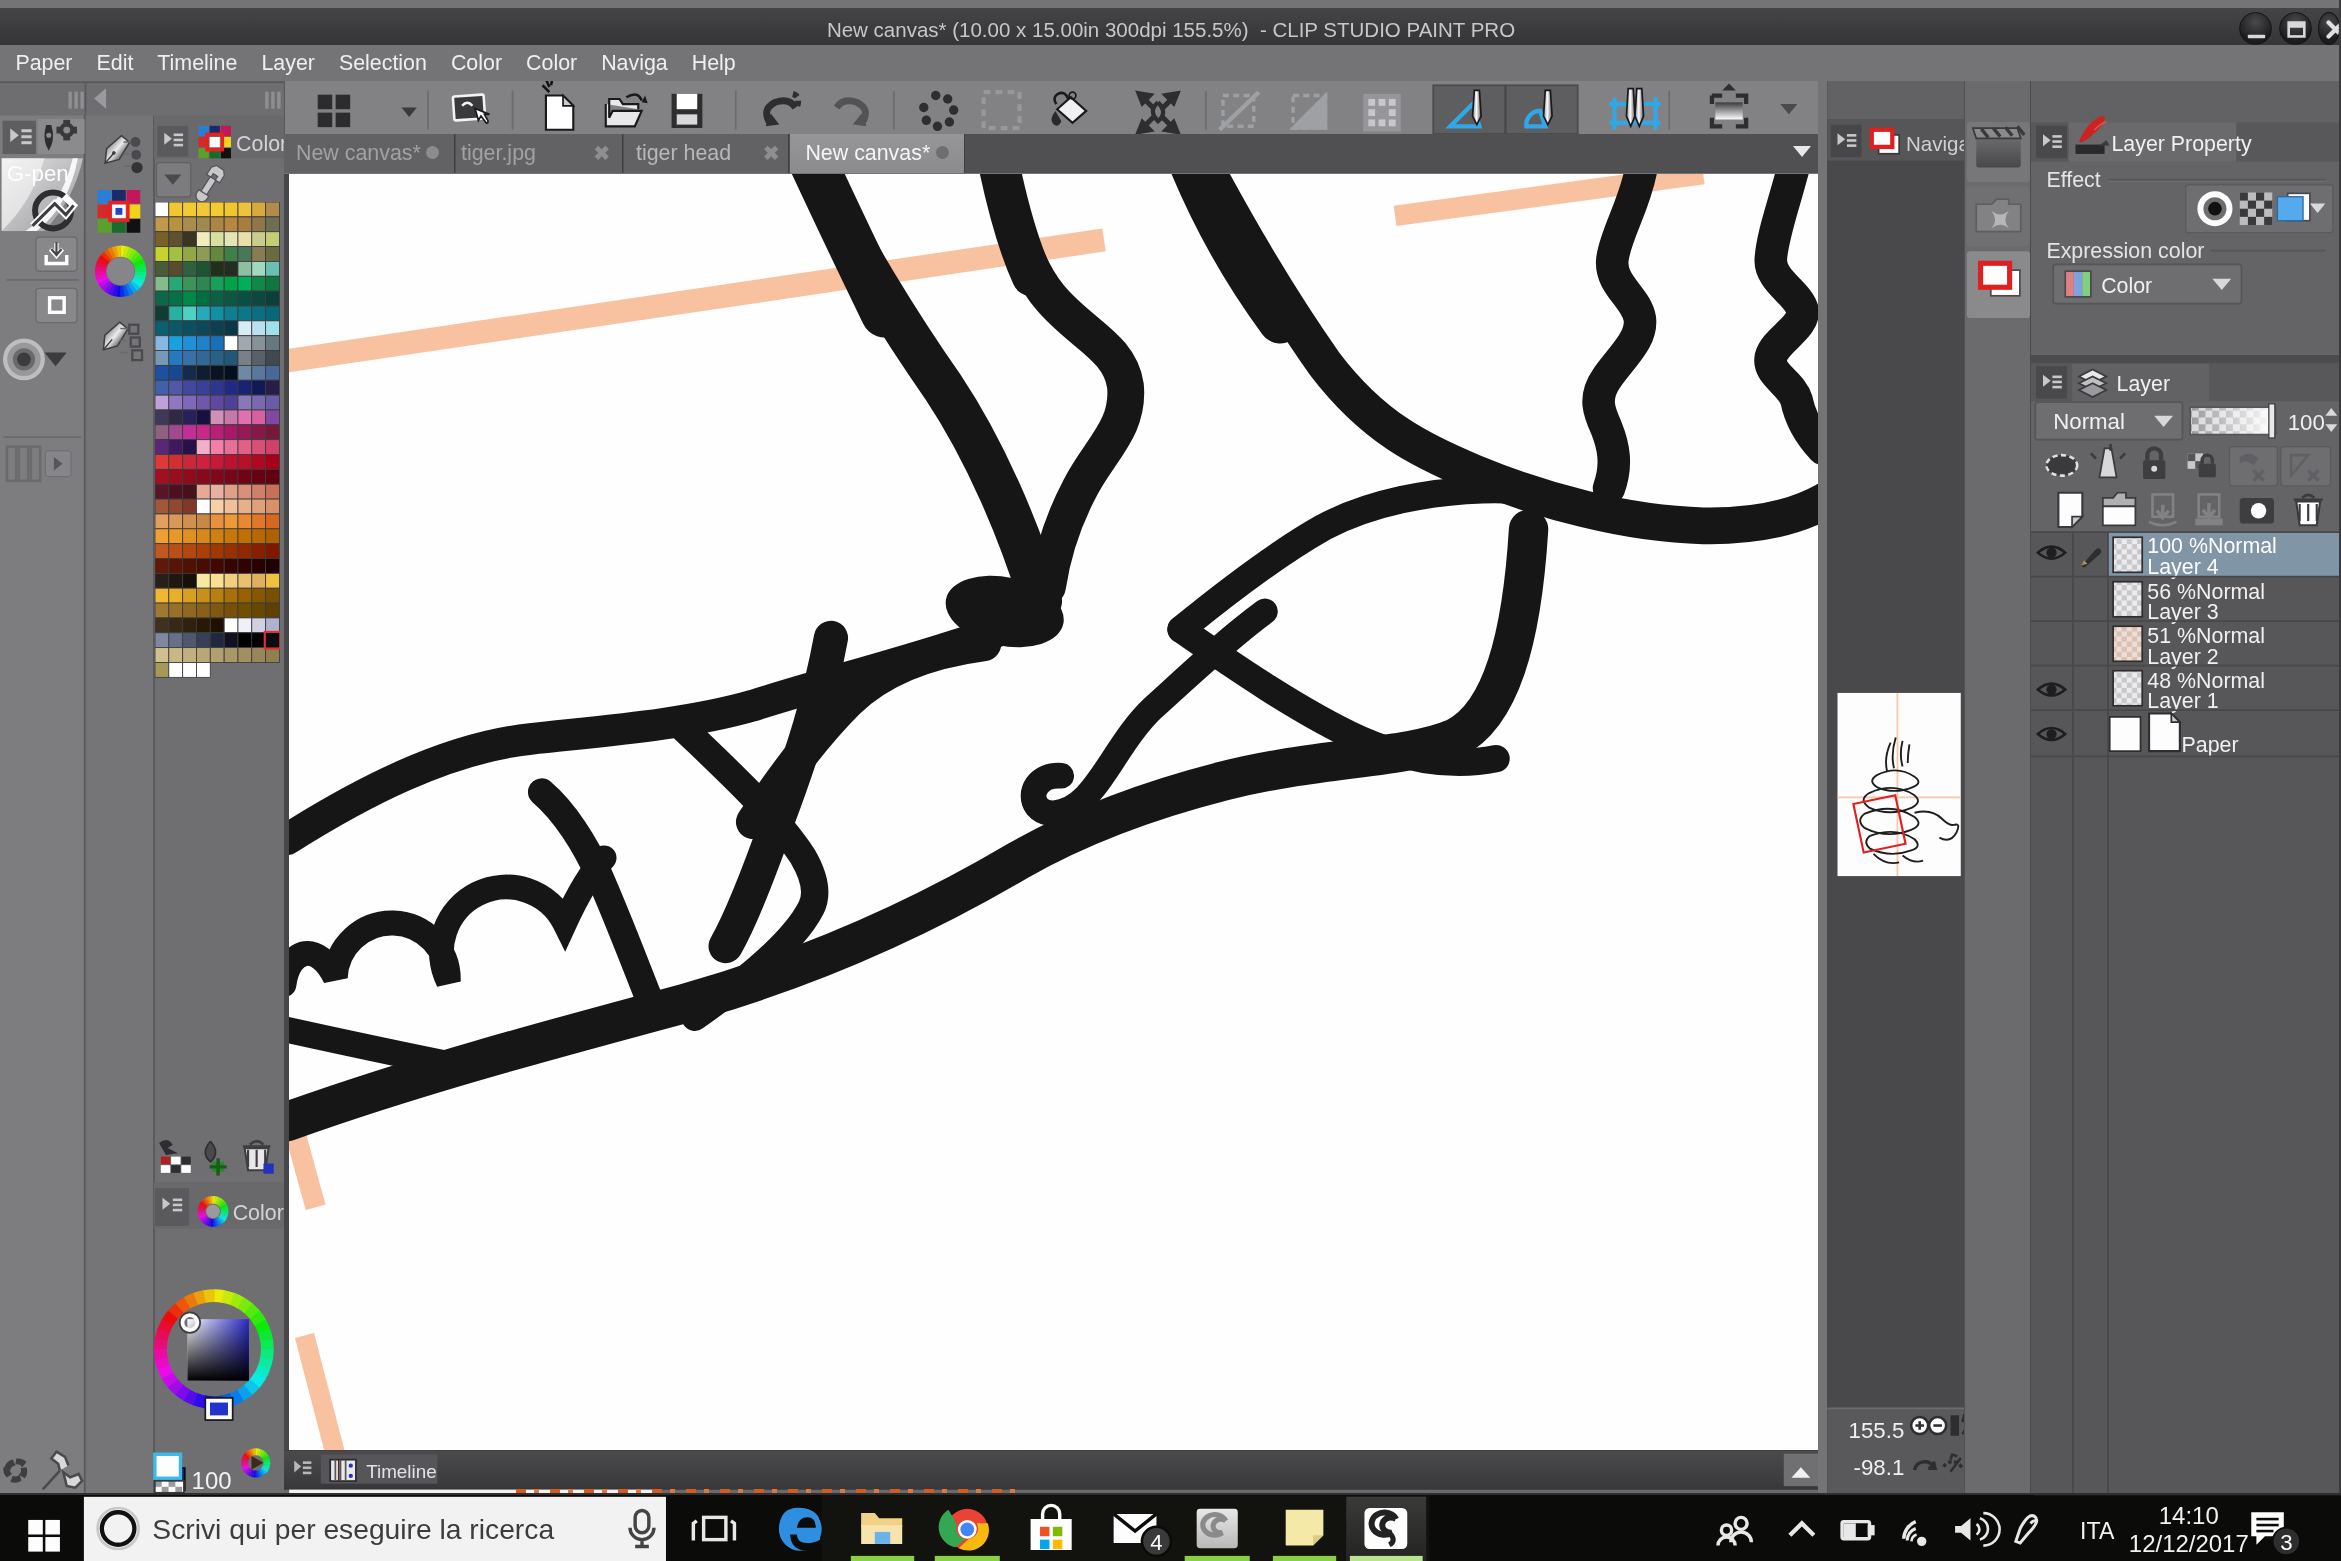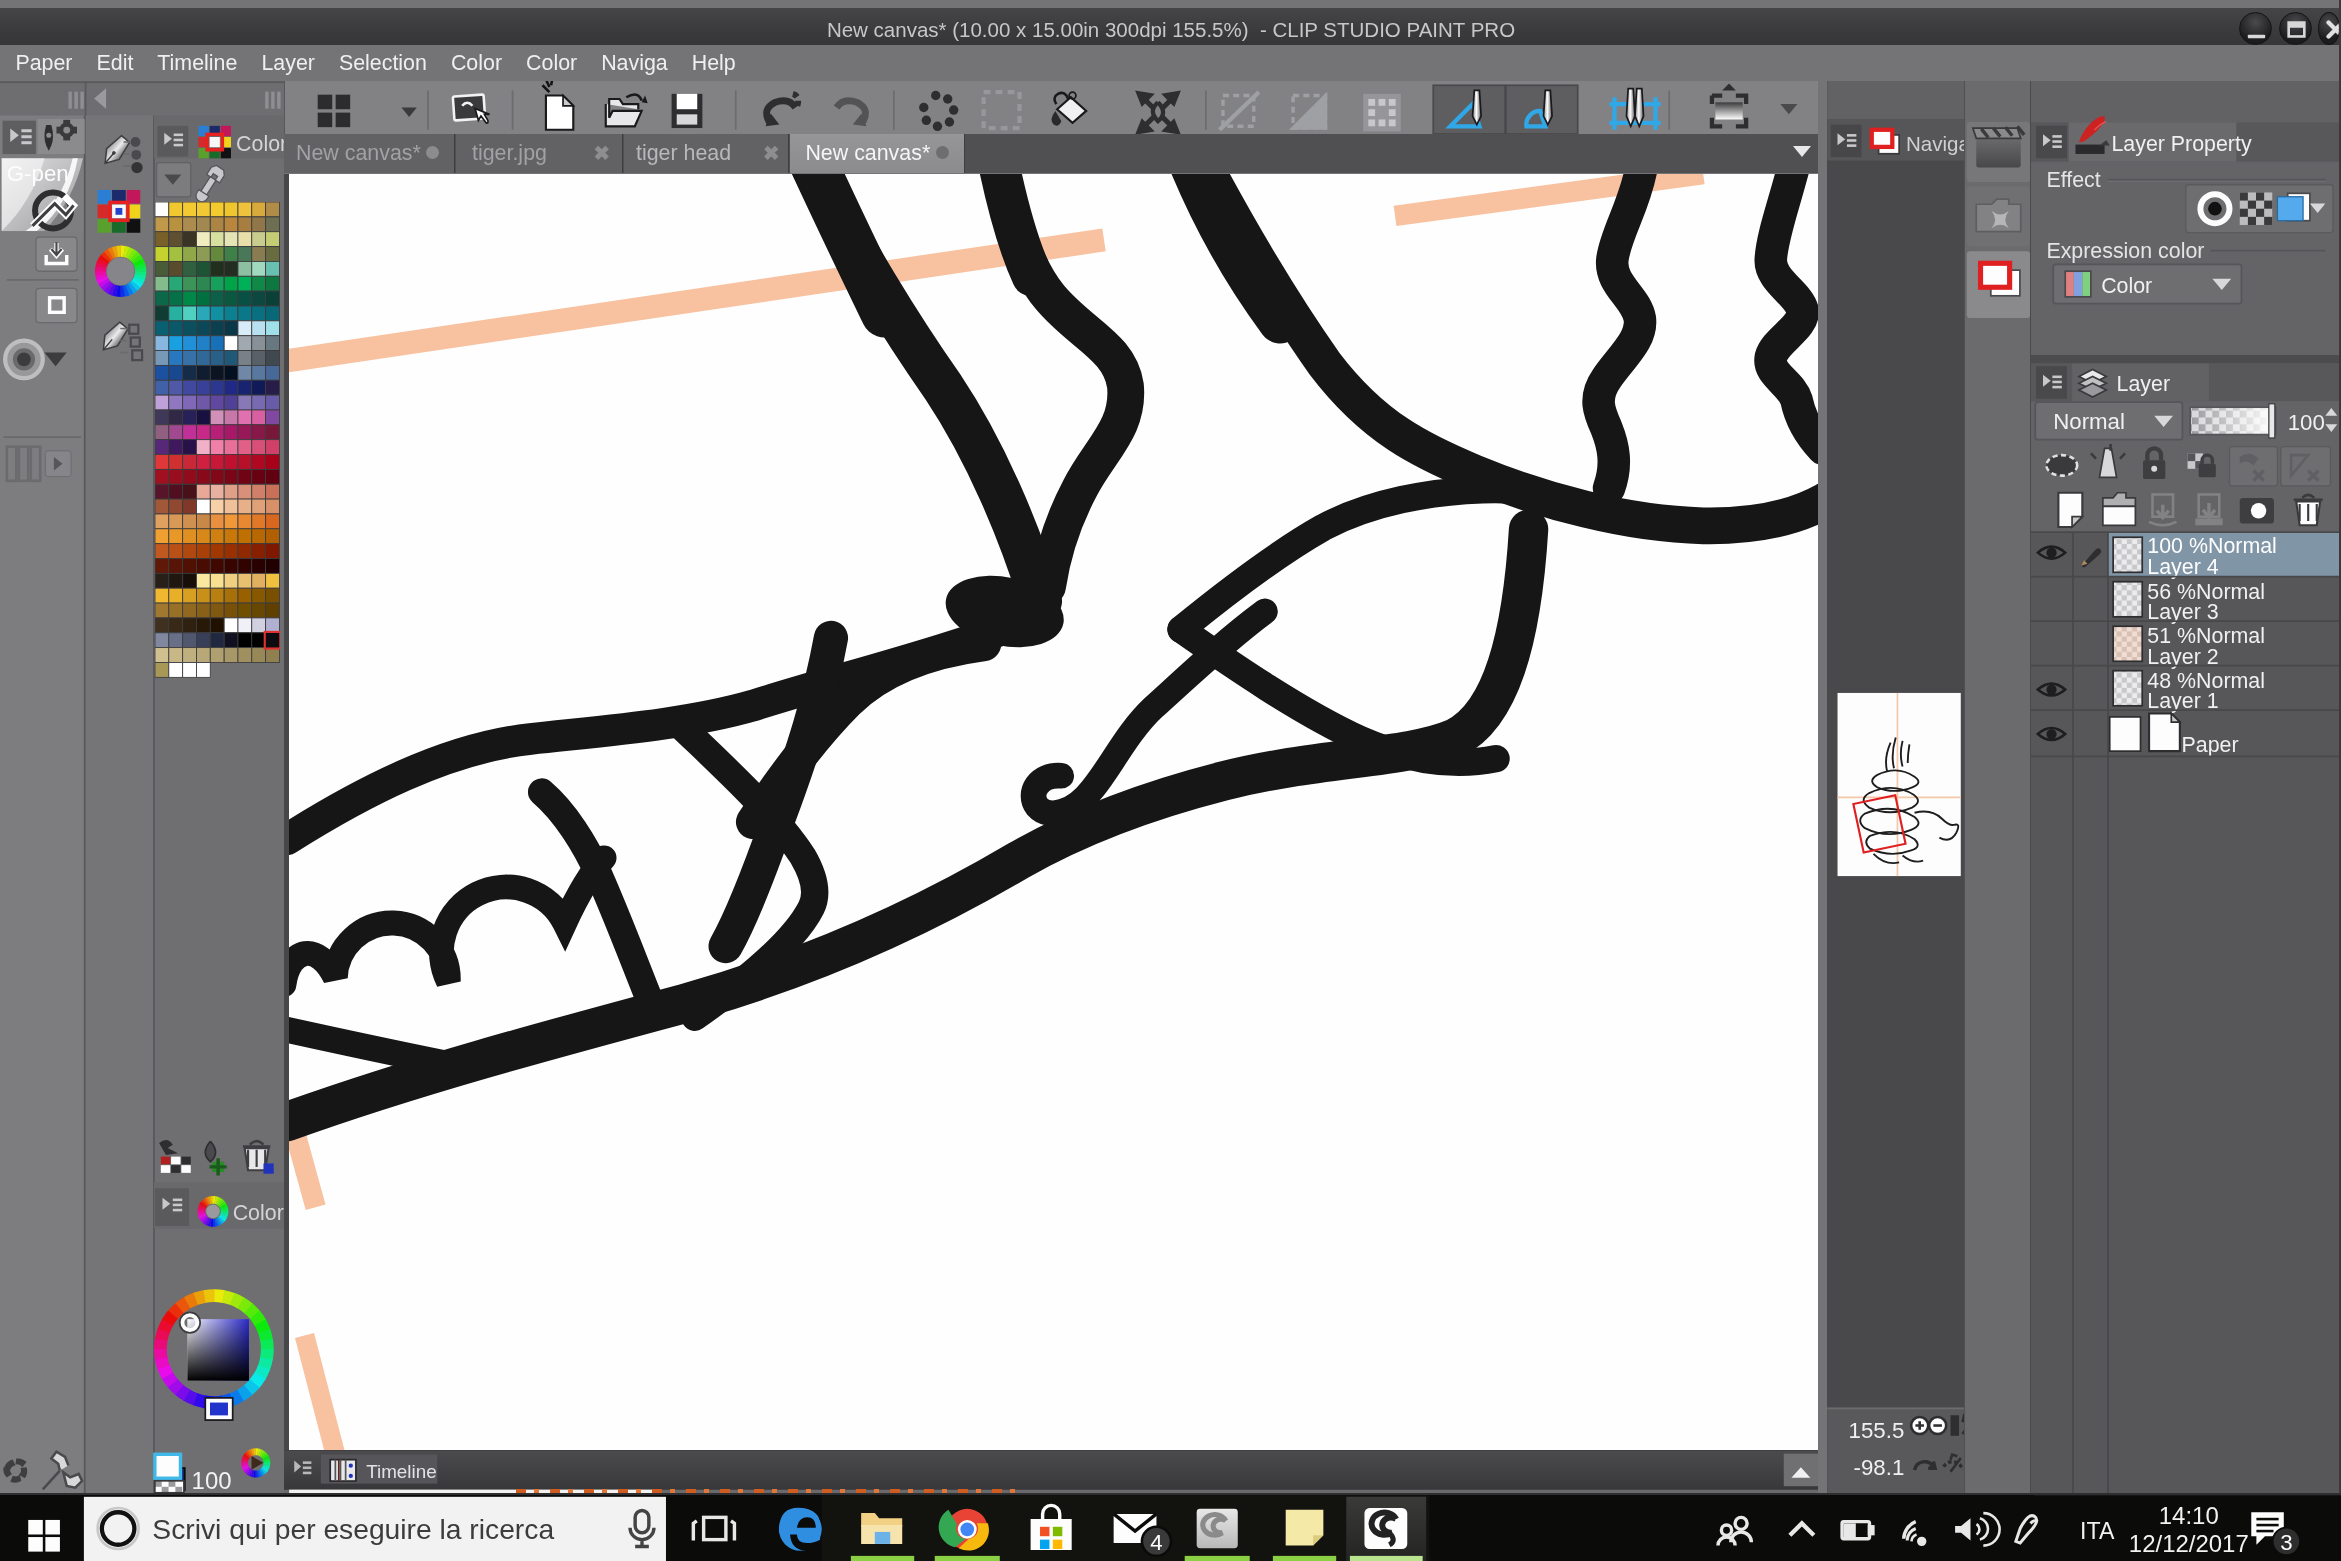--- a/index.html
+++ b/index.html
@@ -860,21 +860,21 @@
         <stop offset="0" stop-color="#3a3a3c"></stop>
           <stop offset="1" stop-color="#fdfdfd"></stop>
       </linearGradient>
     </defs>
     <path d="M2080 122 l20 0 l-10 12 z" fill="#4a4a4c"></path>
   </svg>
 </div>
 
 <div class="abs" id="tabbar">
   <div class="dtab" style="left:0px; width:171px; padding-left:12px;">New canvas*<span style="position:absolute;right:15.4px;top:12px;width:13px;height:13px;border-radius:50%;background:#8c8c8f"></span></div>
-  <div class="dtab" style="left:172px; width:167px; padding-left:16px;">tiger.jpg<span style="position:absolute;right:12px;top:0px;font-size:19.7px;color:#8e8e91;font-weight:bold">✖</span></div>
+  <div class="dtab" style="left:172px; width:167px; padding-left:5px;">tiger.jpg<span style="position:absolute;right:12px;top:0px;font-size:19.7px;color:#8e8e91;font-weight:bold">✖</span></div>
   <div class="dtab" style="left:340px; width:165px; padding-left:12px; color:#b8b8bb;">tiger head study<span style="position:absolute;right:8.6px;top:0px;font-size:19.7px;color:#8e8e91;font-weight:bold">✖</span></div>
   <div class="dtab" style="left:506px; width:175px; padding-left:15.4px; background:linear-gradient(#969699,#8b8b8e); color:#f5f5f7;">New canvas*<span style="position:absolute;right:15.4px;top:12px;width:13px;height:13px;border-radius:50%;background:#6e6e71"></span></div>
   <div style="position:absolute; right:6.8px; top:12px; width:0; height:0; border-left:9.4px solid transparent; border-right:9.4px solid transparent; border-top:11px solid #e8e8ea;"></div>
 </div>
 
 <div class="abs" id="canvasborder"></div>
 <div class="abs" id="canvas">
   <svg width="1529" height="1284" viewBox="338 203 1786 1500">
 
     <g stroke="#f8c19f" stroke-width="27" fill="none">

